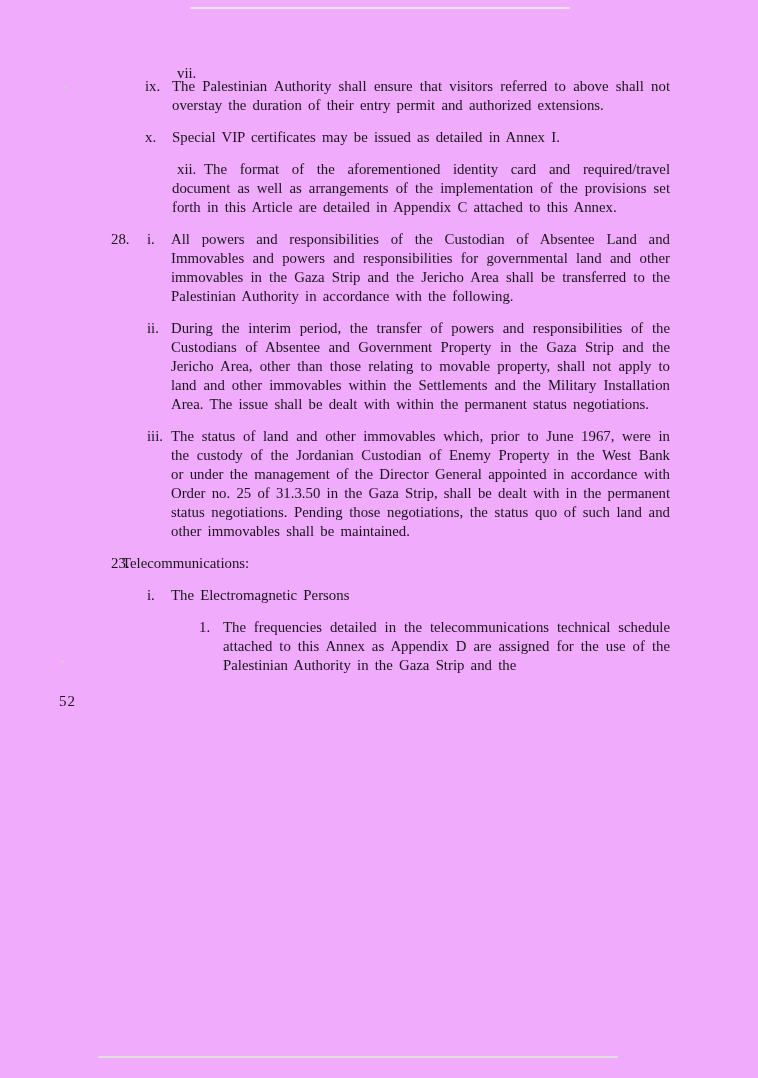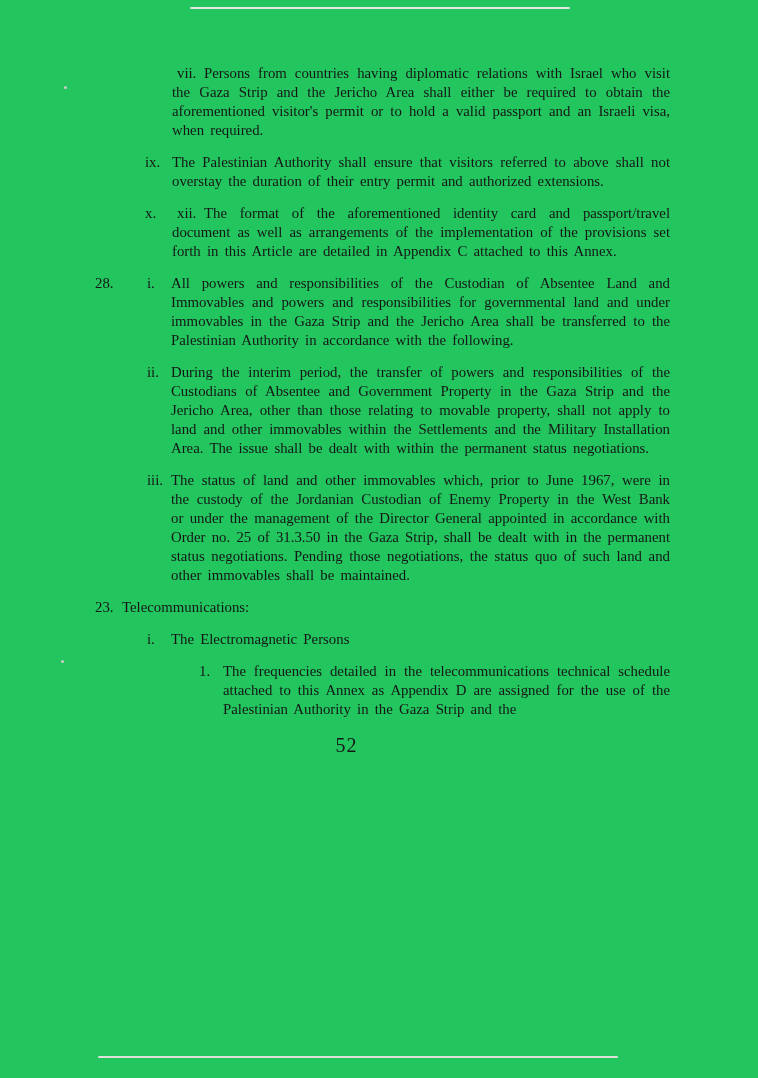--- a/index.html
+++ b/index.html
@@ -4,21 +4,21 @@
 <style>
   html, body {
     margin: 0;
     padding: 0;
     background: #ffffff;
   }
   .page {
     position: relative;
     width: 758px;
     height: 1078px;
-    background: #22c55e;
+    background: #f0abfc;
     font-family: "Liberation Serif", "DejaVu Serif", serif;
     color: #161616;
     overflow: hidden;
   }
   .content {
     position: absolute;
     top: 64px;
     left: 95px;
     width: 575px;
     font-size: 14.8px;
@@ -29,33 +29,32 @@
     position: relative;
     text-align: justify;
     margin-bottom: 13px;
   }
   .para .marker {
     position: absolute;
     top: 0;
     white-space: nowrap;
   }
   .lvl0 { padding-left: 27px; }
-  .lvl0 .marker { left: 0; }
+  .lvl0 .marker { left: 16px; }
   .lvl1 { padding-left: 77px; }
   .lvl1 .marker { left: 50px; }
   .lvl2 { padding-left: 76px; }
   .lvl2 .marker { left: 52px; }
   .lvl3 { padding-left: 128px; }
   .lvl3 .marker { left: 104px; }
   .tab { text-indent: 32px; }
   .page-number {
     margin-top: 17px;
-    text-align: center;
     transform: translateX(-36px);
-    font-size: 20px;
+    font-size: 15px;
     letter-spacing: 1px;
   }
   
   .artifact-top {
     position: absolute;
     top: 7px;
     left: 190px;
     width: 380px;
     height: 2px;
     background: #e7e7e3;
@@ -86,46 +85,46 @@
 <div class="page">
 
   <div class="artifact-top"></div>
   <div class="speck-1"></div>
   <div class="speck-2"></div>
 
   <div class="content">
 
     <div class="para lvl1 tab">
       <span class="marker">vii.</span>
-      <span class="text">Persons from countries having diplomatic relations with Israel who visit the Gaza Strip and the Jericho Area shall either be required to obtain the aforementioned visitor's permit or to hold a valid passport and an Israeli visa, when required.</span>
     </div>
 
 
     <div class="para lvl1">
       <span class="marker">ix.</span>
       <span class="text">The Palestinian Authority shall ensure that visitors referred to above shall not overstay the duration of their entry permit and authorized extensions.</span>
     </div>
 
     <div class="para lvl1">
       <span class="marker">x.</span>
+      <span class="text">Special VIP certificates may be issued as detailed in Annex I.</span>
     </div>
 
 
     <div class="para lvl1 tab">
       <span class="marker">xii.</span>
-      <span class="text">The format of the aforementioned identity card and passport/travel document as well as arrangements of the implementation of the provisions set forth in this Article are detailed in Appendix C attached to this Annex.</span>
+      <span class="text">The format of the aforementioned identity card and required/travel document as well as arrangements of the implementation of the provisions set forth in this Article are detailed in Appendix C attached to this Annex.</span>
     </div>
 
     <div class="para lvl0">
       <span class="marker">28.</span>
     </div>
 
     <div class="para lvl2">
       <span class="marker">i.</span>
-      <span class="text">All powers and responsibilities of the Custodian of Absentee Land and Immovables and powers and responsibilities for governmental land and under immovables in the Gaza Strip and the Jericho Area shall be transferred to the Palestinian Authority in accordance with the following.</span>
+      <span class="text">All powers and responsibilities of the Custodian of Absentee Land and Immovables and powers and responsibilities for governmental land and other immovables in the Gaza Strip and the Jericho Area shall be transferred to the Palestinian Authority in accordance with the following.</span>
     </div>
 
     <div class="para lvl2">
       <span class="marker">ii.</span>
       <span class="text">During the interim period, the transfer of powers and responsibilities of the Custodians of Absentee and Government Property in the Gaza Strip and the Jericho Area, other than those relating to movable property, shall not apply to land and other immovables within the Settlements and the Military Installation Area. The issue shall be dealt with within the permanent status negotiations.</span>
     </div>
 
     <div class="para lvl2">
       <span class="marker">iii.</span>
       <span class="text">The status of land and other immovables which, prior to June 1967, were in the custody of the Jordanian Custodian of Enemy Property in the West Bank or under the management of the Director General appointed in accordance with Order no. 25 of 31.3.50 in the Gaza Strip, shall be dealt with in the permanent status negotiations. Pending those negotiations, the status quo of such land and other immovables shall be maintained.</span>

